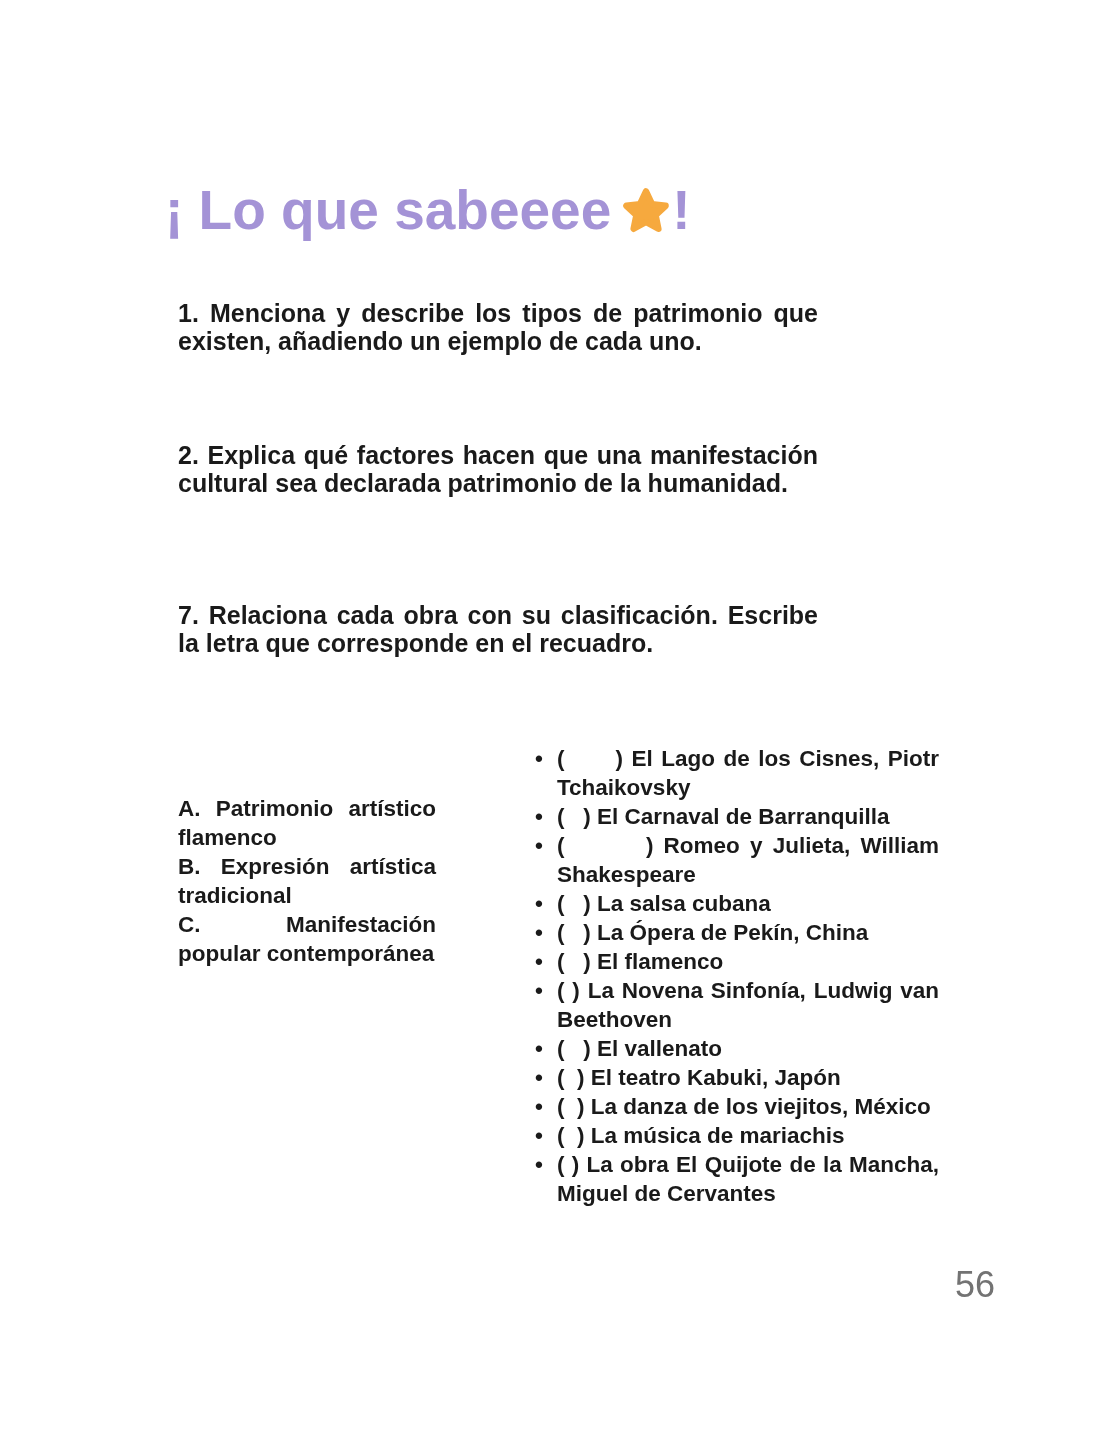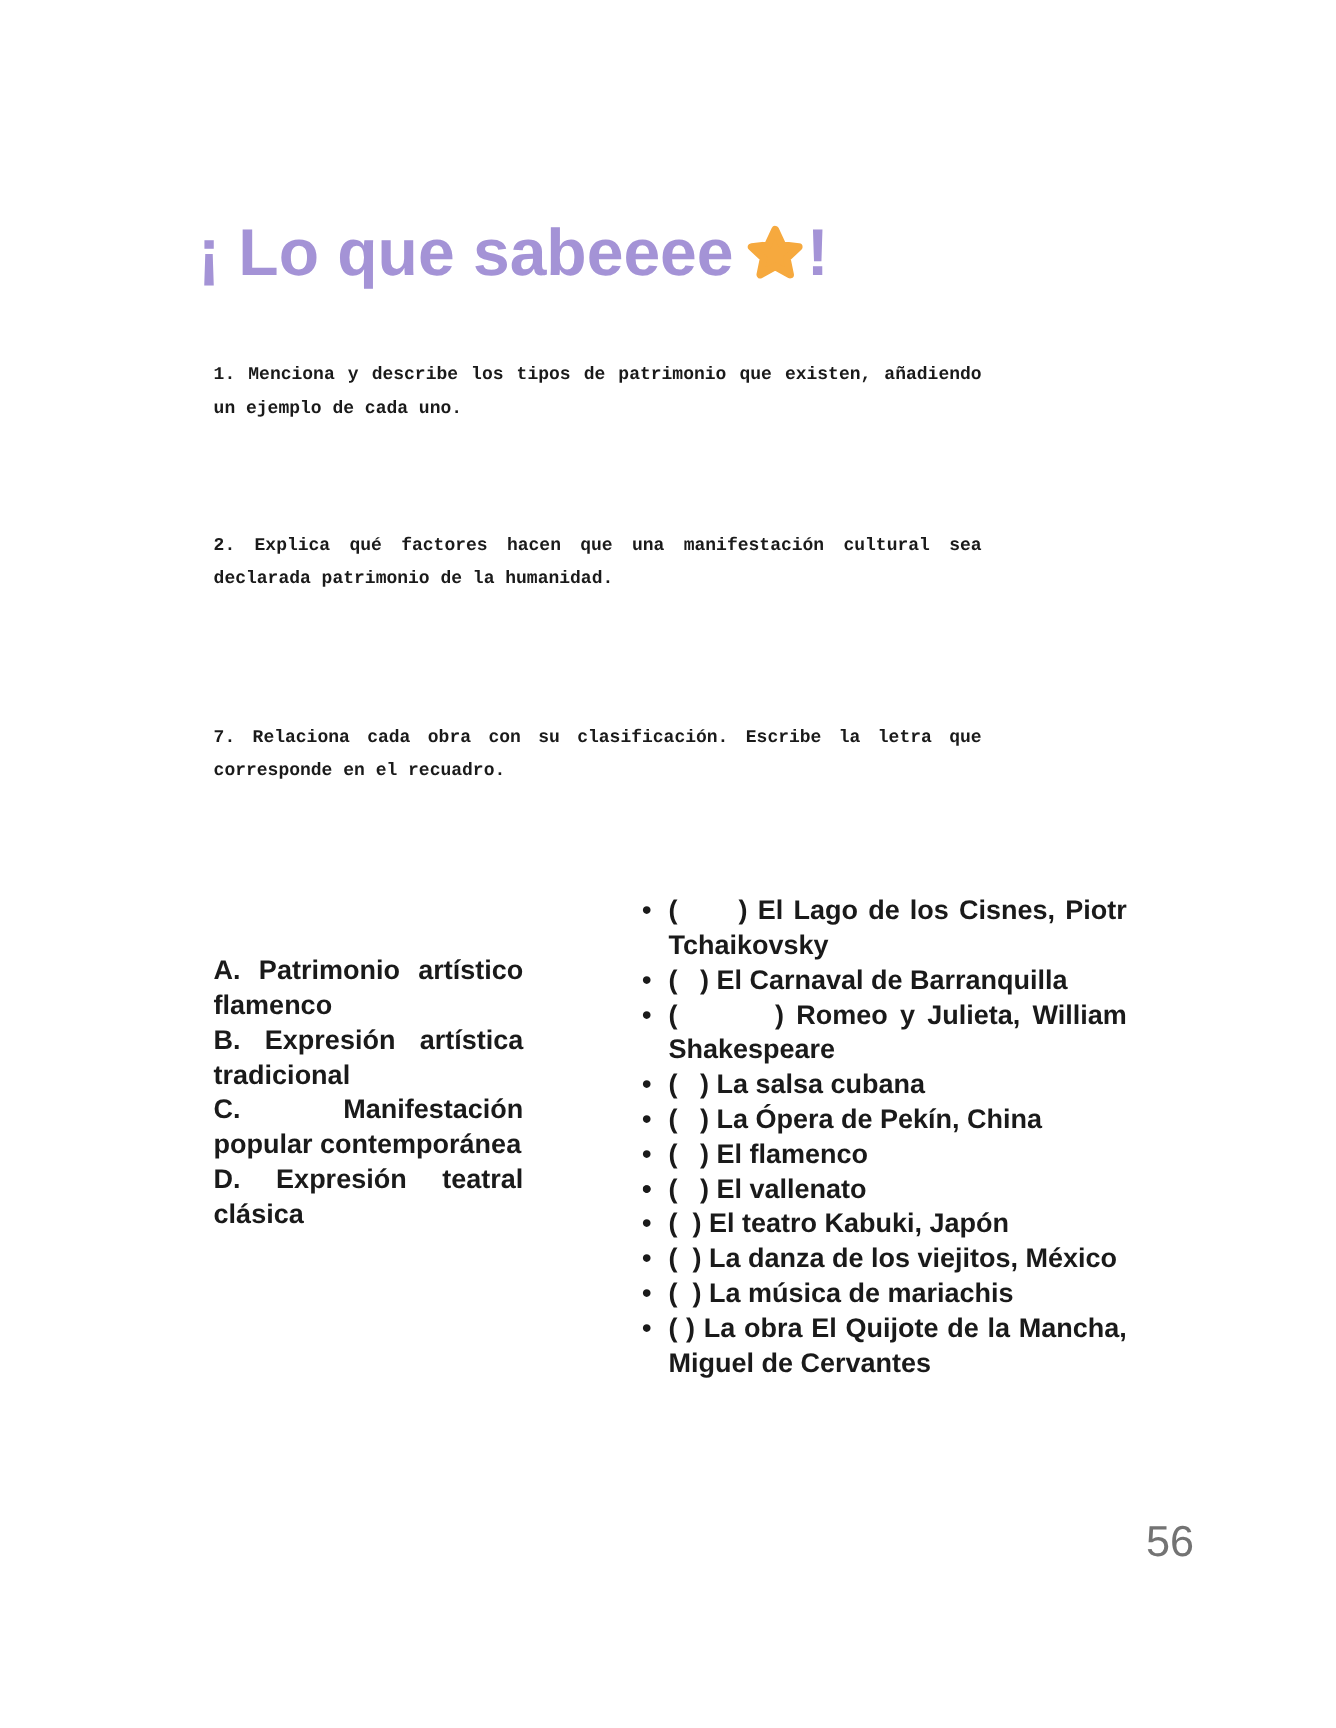--- a/index.html
+++ b/index.html
@@ -30,25 +30,24 @@
     height: 48px;
     vertical-align: -6px;
     margin-left: 10px;
     margin-right: 1px;
   }
   .q {
     position: absolute;
     left: 178px;
     width: 640px;
     margin: 0;
-    font-size: 15px;
+    font-size: 25px;
     line-height: 28px;
     font-weight: 700;
     text-align: justify;
-    font-family: Liberation Mono, monospace;
   }
   .q1 { top: 299px; }
   .q2 { top: 441px; }
   .q3 { top: 601px; }
   .cats {
     position: absolute;
     left: 178px;
     top: 794px;
     width: 258px;
     font-size: 22.5px;
@@ -100,31 +99,30 @@
   <p class="q q1">1. Menciona y describe los tipos de patrimonio que existen, añadiendo un ejemplo de cada uno.</p>
 
   <p class="q q2">2. Explica qué factores hacen que una manifestación cultural sea declarada patrimonio de la humanidad.</p>
 
   <p class="q q3">7. Relaciona cada obra con su clasificación. Escribe la letra que corresponde en el recuadro.</p>
 
   <div class="cats">
     <div class="cat">A. Patrimonio artístico flamenco</div>
     <div class="cat">B. Expresión artística tradicional</div>
     <div class="cat">C. Manifestación popular contemporánea</div>
-    <div class="cat">D. Expresión teatral clásica</div>
   </div>
 
   <ul class="works">
     <li><span class="bullet">•</span><span>(&nbsp;&nbsp;&nbsp;&nbsp;&nbsp;&nbsp;) El Lago de los Cisnes, Piotr Tchaikovsky</span></li>
     <li><span class="bullet">•</span><span>(&nbsp;&nbsp;&nbsp;) El Carnaval de Barranquilla</span></li>
     <li><span class="bullet">•</span><span>(&nbsp;&nbsp;&nbsp;&nbsp;&nbsp;&nbsp;&nbsp;&nbsp;) Romeo y Julieta, William Shakespeare</span></li>
     <li><span class="bullet">•</span><span>(&nbsp;&nbsp;&nbsp;) La salsa cubana</span></li>
     <li><span class="bullet">•</span><span>(&nbsp;&nbsp;&nbsp;) La Ópera de Pekín, China</span></li>
     <li><span class="bullet">•</span><span>(&nbsp;&nbsp;&nbsp;) El flamenco</span></li>
-    <li><span class="bullet">•</span></li>
+    <li><span class="bullet">•</span><span>(&nbsp;) La Novena Sinfonía, Ludwig van Beethoven</span></li>
     <li><span class="bullet">•</span><span>(&nbsp;&nbsp;&nbsp;) El vallenato</span></li>
     <li><span class="bullet">•</span><span>(&nbsp;&nbsp;) El teatro Kabuki, Japón</span></li>
     <li><span class="bullet">•</span><span>(&nbsp;&nbsp;) La danza de los viejitos, México</span></li>
     <li><span class="bullet">•</span><span>(&nbsp;&nbsp;) La música de mariachis</span></li>
     <li><span class="bullet">•</span><span>(&nbsp;) La obra El Quijote de la Mancha, Miguel de Cervantes</span></li>
   </ul>
 
   <div class="pagenum">56</div>
 
 </div>

